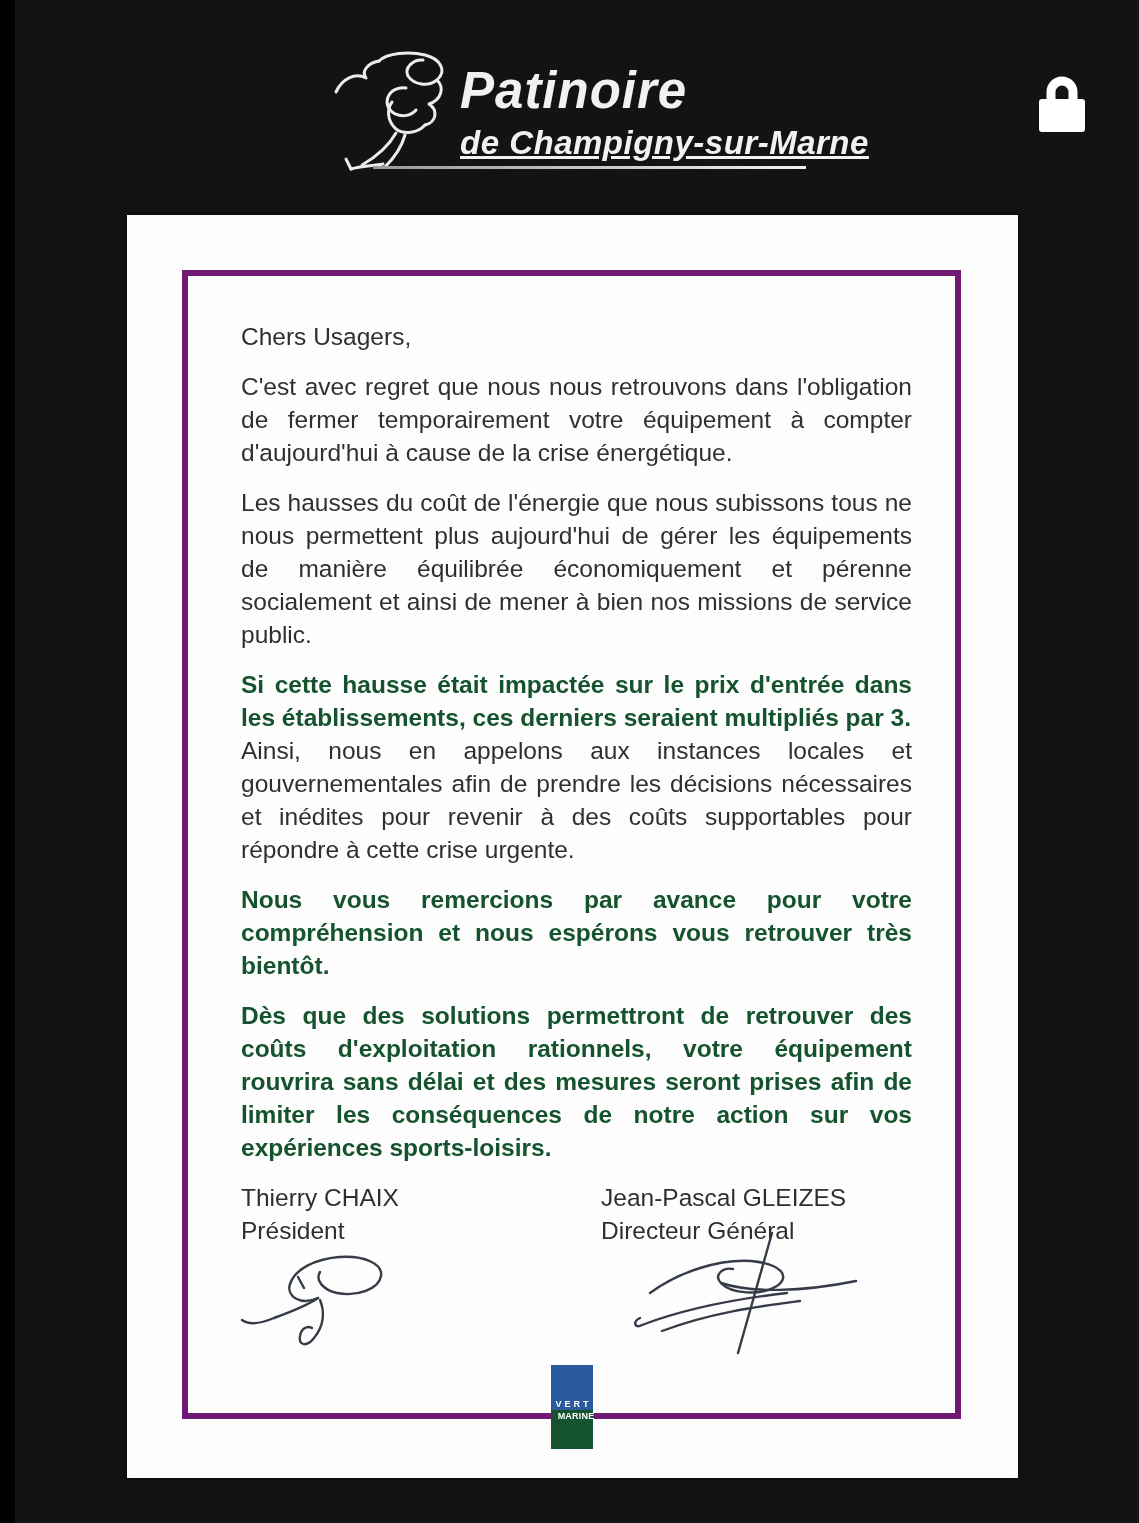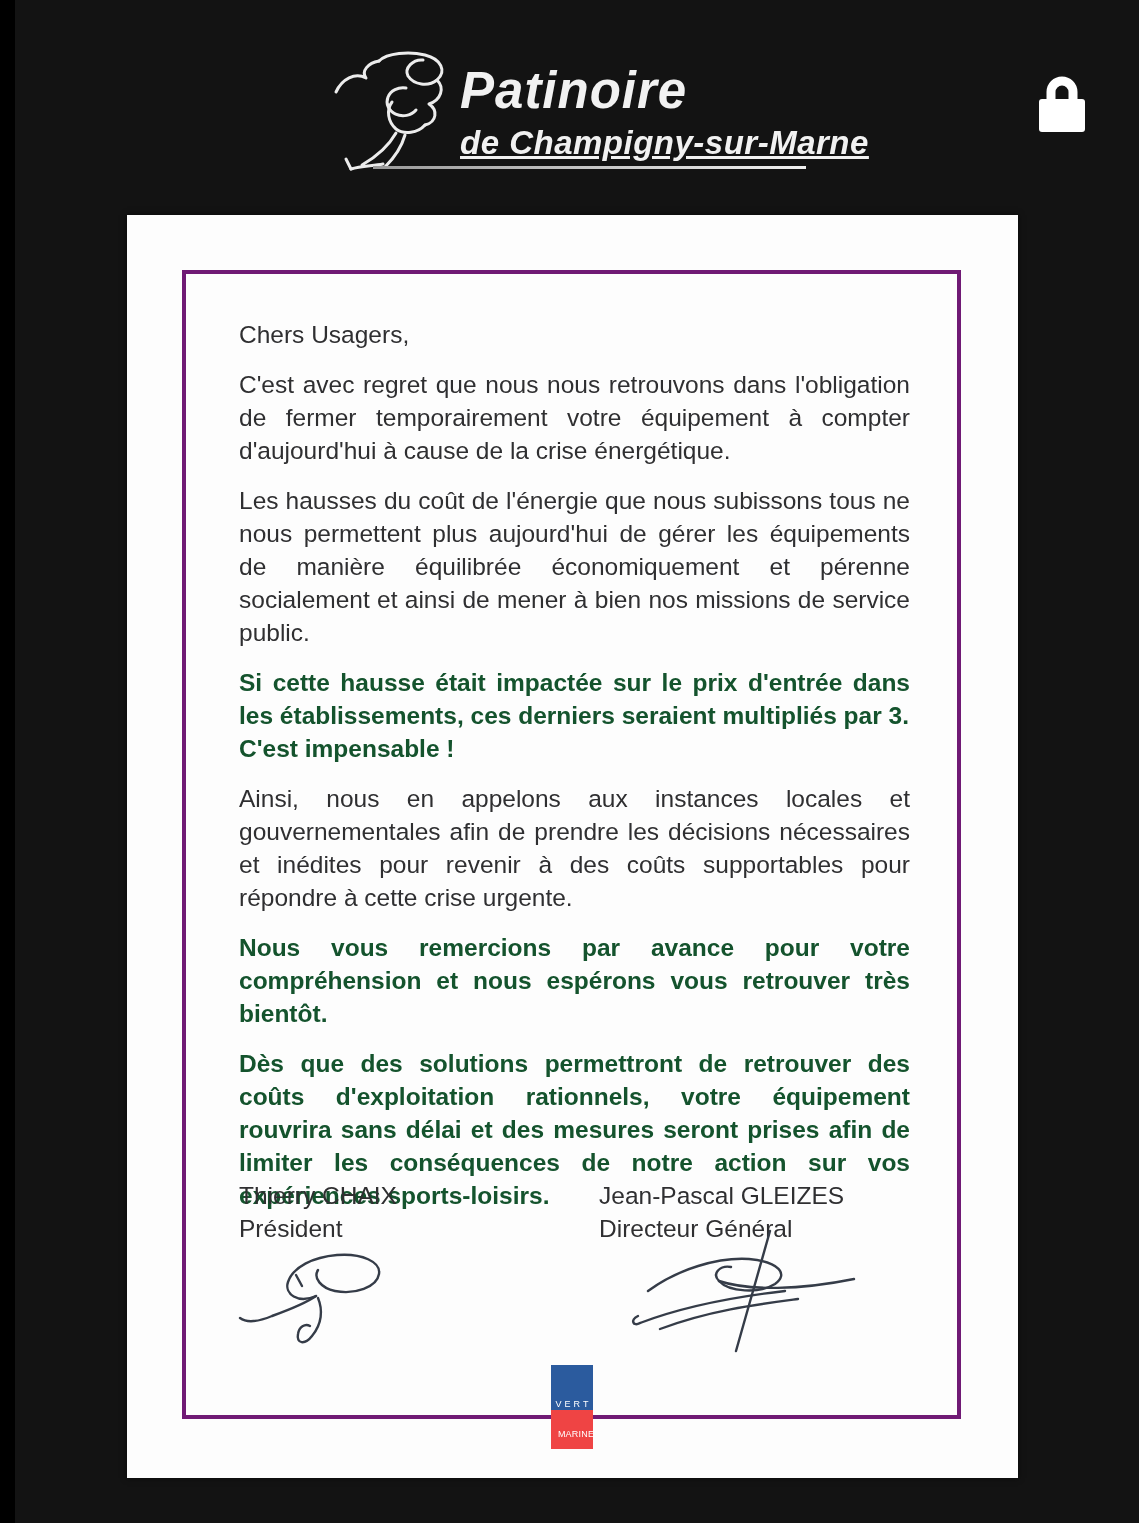--- a/index.html
+++ b/index.html
@@ -31,21 +31,21 @@
   }
   .lock { position:absolute; left:1038px; top:72px; width:48px; height:62px; }
   
   .sheet {
     position:absolute; left:127px; top:215px; width:891px; height:1263px;
     background:#fdfdfd;
     box-shadow:0 0 6px rgba(0,0,0,0.6);
   }
   .frame {
     position:absolute; left:55px; top:55px; width:779px; height:1149px;
-    border:4px solid #701a75;
+    border:6px solid #701a75;
     box-sizing:border-box;
   }
   .content {
     position:absolute; left:53px; top:44px; width:671px;
   }
   p.para {
     margin:0 0 17px 0;
     font-size:24.5px; line-height:33px;
     text-align:justify;
     color:#2f2f31;
@@ -63,22 +63,22 @@
   .sig-scribble-left  { position:absolute; left:50px;  top:972px; width:195px; height:110px; }
   .sig-scribble-right { position:absolute; left:432px; top:955px; width:240px; height:125px; }
   
   .vm-logo {
     position:absolute; left:424px; top:1150px; width:42px; height:84px;
     display:flex; flex-direction:column; z-index:2;
   }
   .vm-blue  { flex:1.15; display:flex; align-items:flex-end;   justify-content:center; }
   .vm-green { flex:1;    display:flex; align-items:flex-start; justify-content:center; }
   .vm-word {
-    color:#fff; font-weight:normal; font-size:9px; line-height:12px;
-    text-align:center; white-space:nowrap;margin-top:18px;
+    color:#fff; font-weight:bold; font-size:9px; line-height:12px;
+    text-align:center; white-space:nowrap;
   }
   .vm-word.vert   { letter-spacing:3px; margin-right:-3px; }
   .vm-word.marine { letter-spacing:0.2px; }
 </style>
 </head>
 <body>
 
 <div class="edge-strip"></div>
 
 <svg class="skater" viewBox="0 0 134 130" fill="none" stroke="#ececec" stroke-width="3" stroke-linecap="round" stroke-linejoin="round">
@@ -106,21 +106,20 @@
 </svg>
 
 <div class="sheet">
   <div class="frame">
 
     <div class="content">
       <p class="para salutation">Chers Usagers,</p>
       <p class="para">C'est avec regret que nous nous retrouvons dans l'obligation de fermer temporairement votre équipement à compter d'aujourd'hui à cause de la crise énergétique.</p>
       <p class="para">Les hausses du coût de l'énergie que nous subissons tous ne nous permettent plus aujourd'hui de gérer les équipements de manière équilibrée économiquement et pérenne socialement et ainsi de mener à bien nos missions de service public.</p>
       <p class="para bold no-gap">Si cette hausse était impactée sur le prix d'entrée dans les établissements, ces derniers seraient multipliés par 3.</p>
-      <p class="para bold">C'est impensable !</p>
       <p class="para">Ainsi, nous en appelons aux instances locales et gouvernementales afin de prendre les décisions nécessaires et inédites pour revenir à des coûts supportables pour répondre à cette crise urgente.</p>
       <p class="para bold">Nous vous remercions par avance pour votre compréhension et nous espérons vous retrouver très bientôt.</p>
       <p class="para bold">Dès que des solutions permettront de retrouver des coûts d'exploitation rationnels, votre équipement rouvrira sans délai et des mesures seront prises afin de limiter les conséquences de notre action sur vos expériences sports-loisirs.</p>
     </div>
 
     <div class="sig-row">
       <div class="sig-col-left">
         <div>Thierry CHAIX</div>
         <div>Président</div>
       </div>
@@ -145,17 +144,17 @@
       <path d="M42,100 C92,81 142,75 180,70"></path>
       <path d="M22,94 C15,98 12,91 20,87"></path>
     </svg>
 
   </div>
 
   <div class="vm-logo">
     <div class="vm-blue" style="background: rgb(43, 91, 158);">
       <span class="vm-word vert">VERT</span>
     </div>
-    <div class="vm-green" style="background: #ef4444; padding-left: 8px;">
+    <div class="vm-green" style="background: #14532d; padding-left: 8px;">
       <span class="vm-word marine">MARINE</span>
     </div>
   </div>
 </div>
 
 </body></html>

